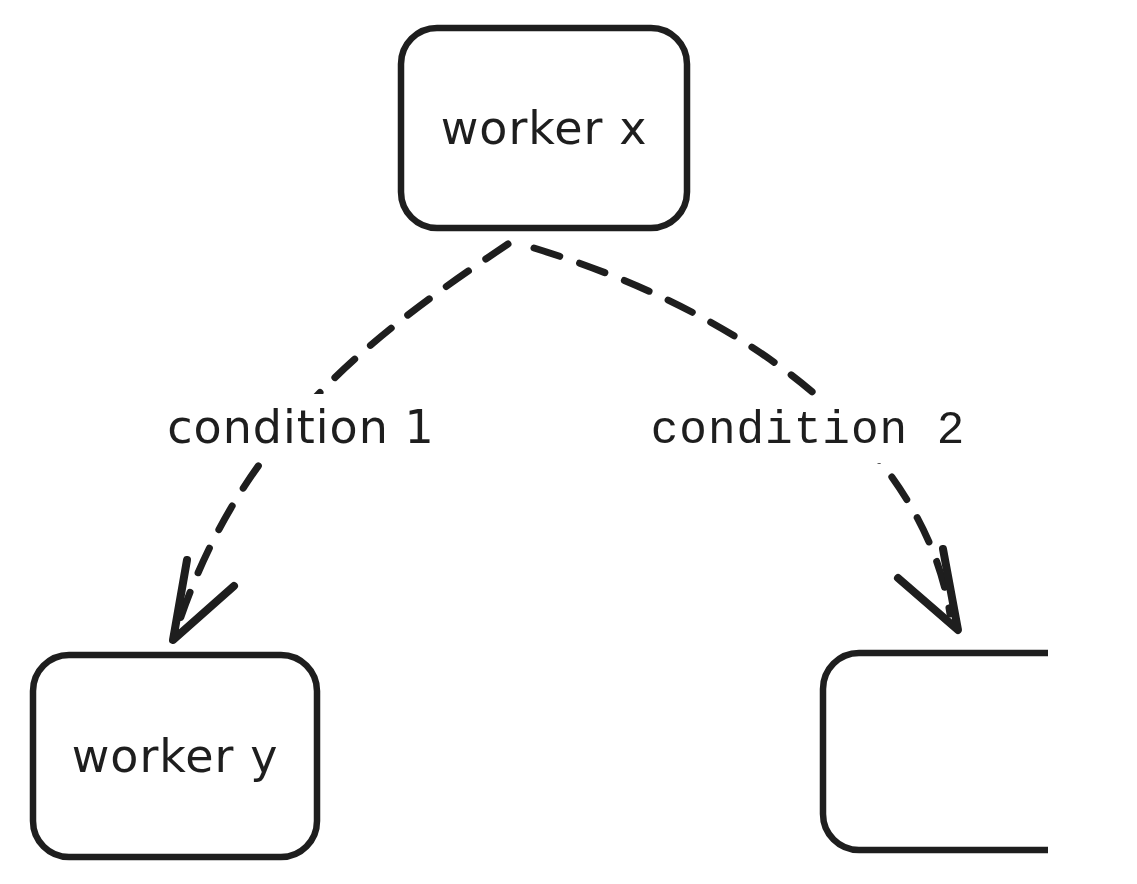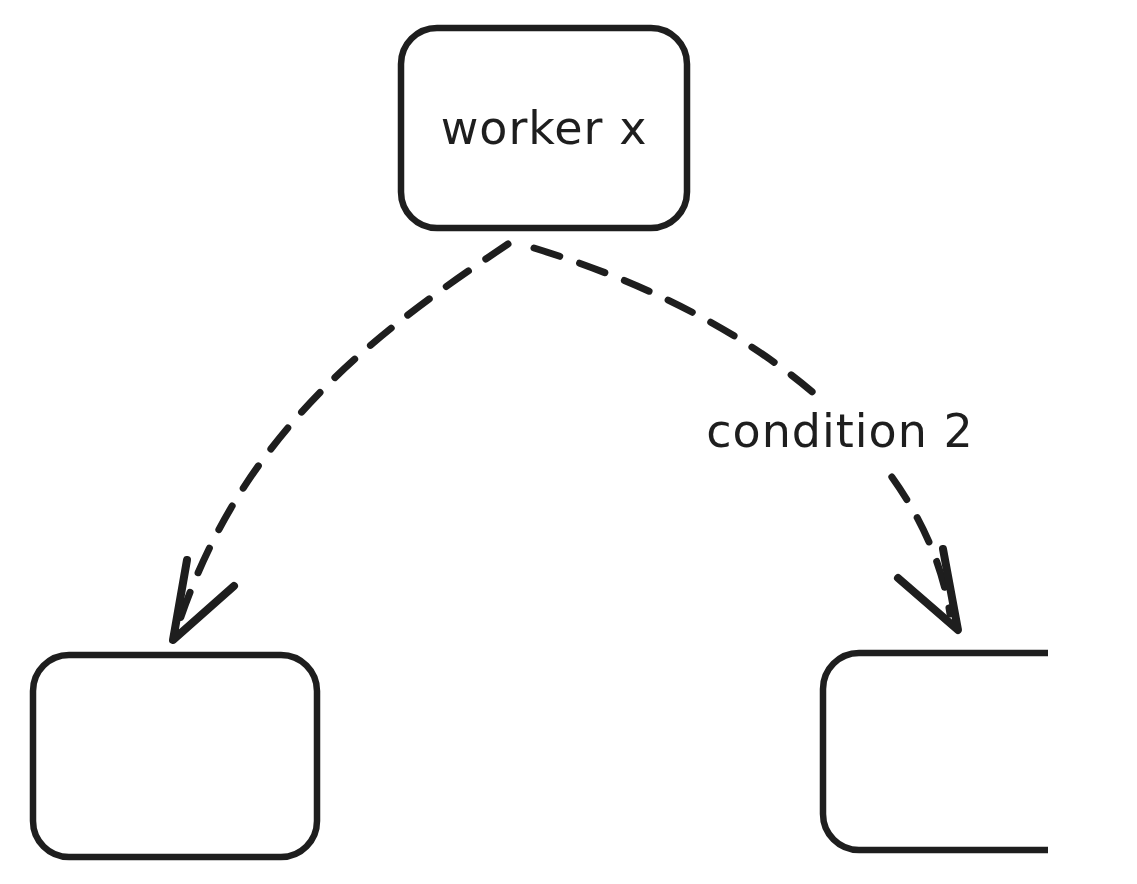--- a/index.html
+++ b/index.html
@@ -80,16 +80,18 @@
     <path class="edge-dashed" d="M 508 244 C 380 330, 240 430, 176 632"></path>
 
     <path class="arrowhead" d="M 187 560 L 173 640 L 234 586"></path>
 
     <path class="edge-dashed" d="M 534 248 C 800 330, 930 480, 950 614"></path>
 
     <path class="arrowhead" d="M 898 578 L 958 630 L 943 549"></path>
   </svg>
 
   <div class="node-label" style="left:401px; top:28px; width:286px; height:200px;">worker x</div>
+  <div class="node-label" style="left:33px; top:655px; width:284px; height:202px;">worker y</div>
 
-  <div class="edge-label" style="left:840px; top:431px;">condition 2</div>
+  <div class="edge-label" style="left:301px; top:427px;">condition 1</div>
+  <div class="edge-label" style="left:808px; top:431px;font-family:Liberation Mono, monospace;">condition 2</div>
 
 </div>
 
 </body></html>

